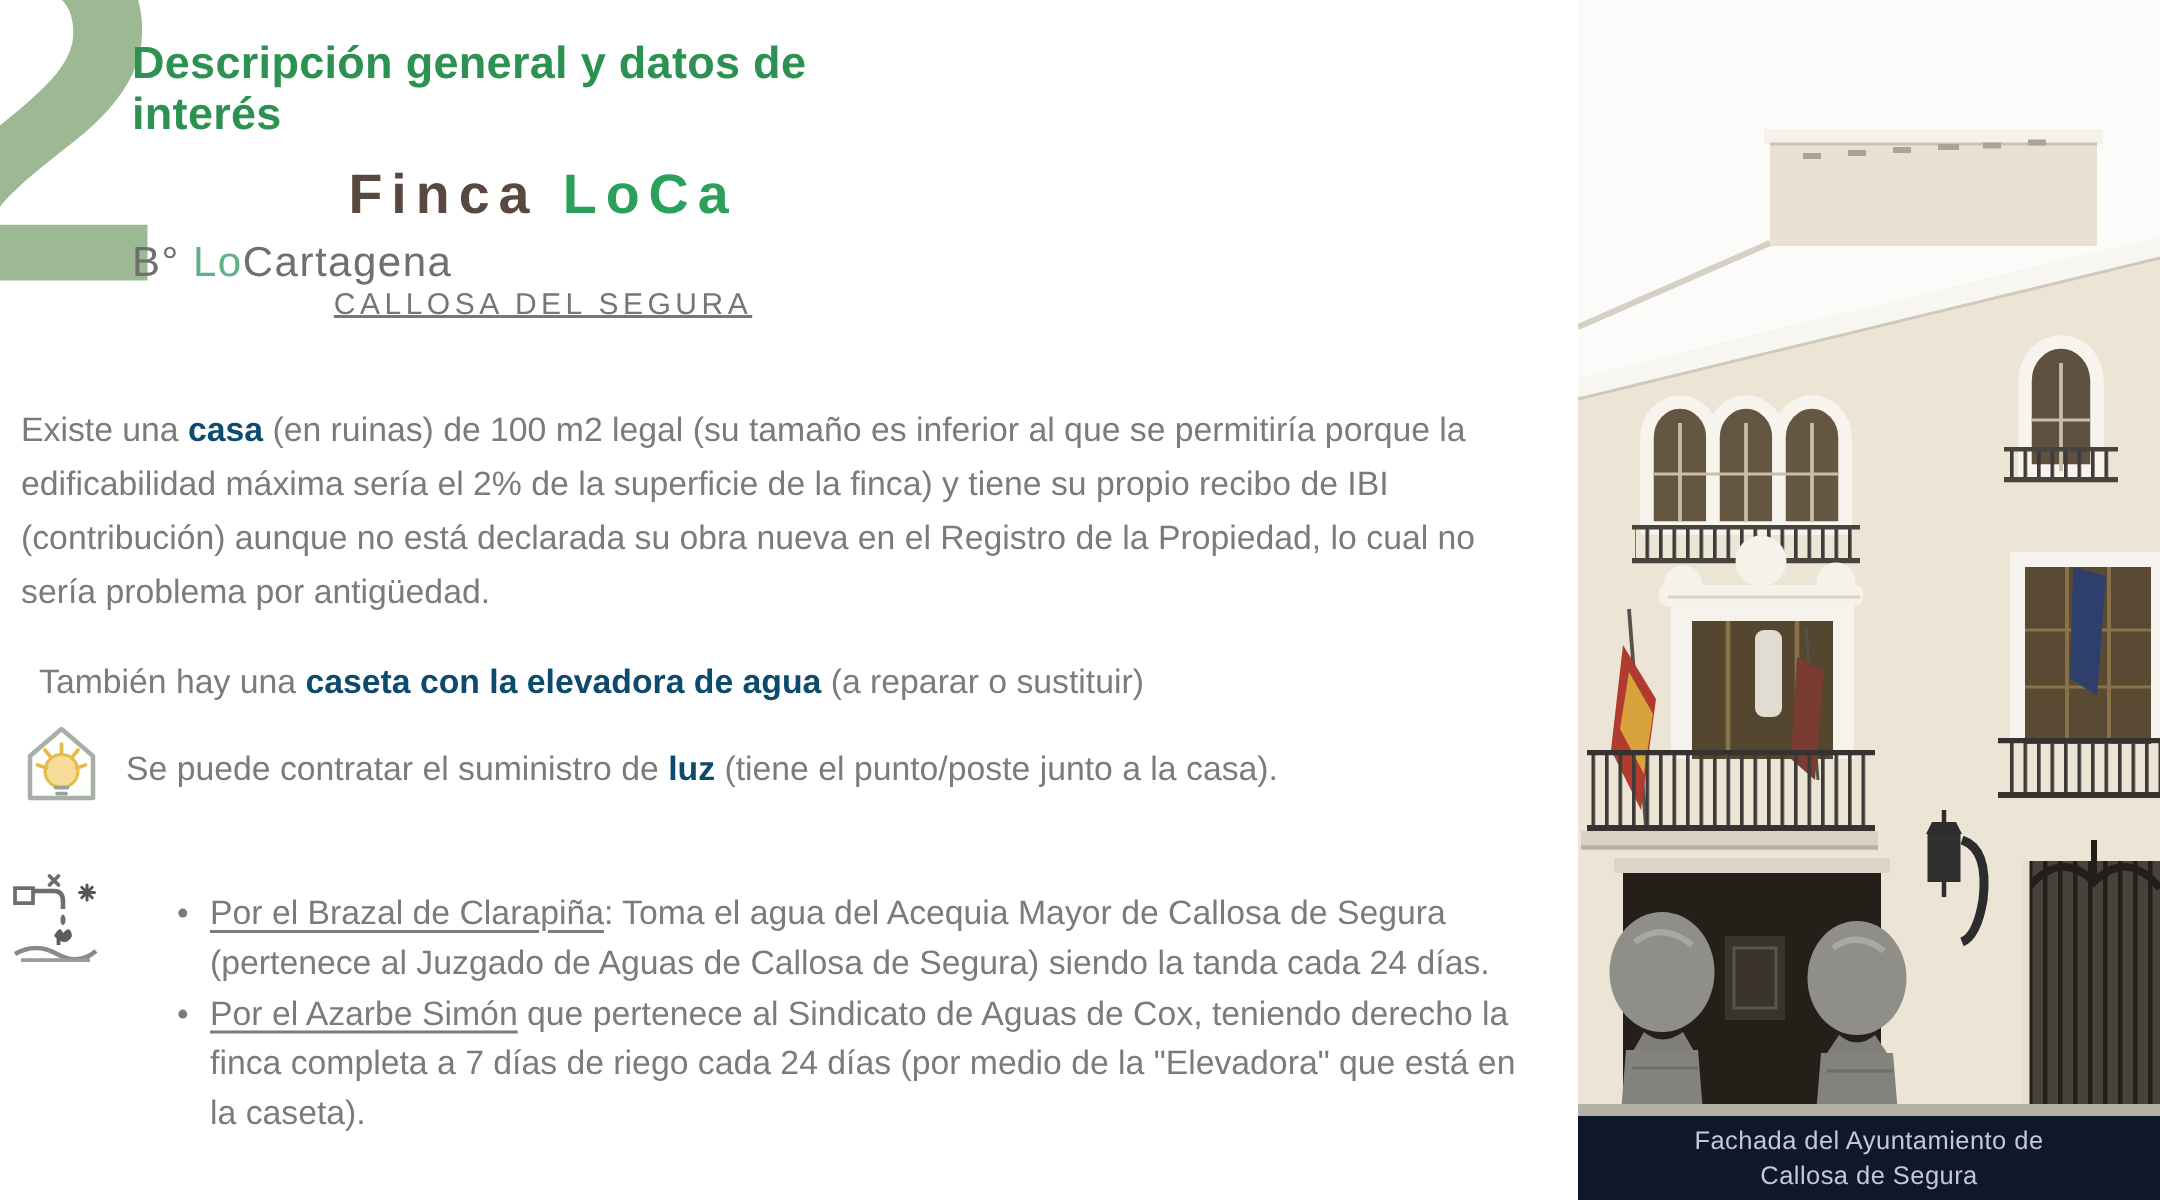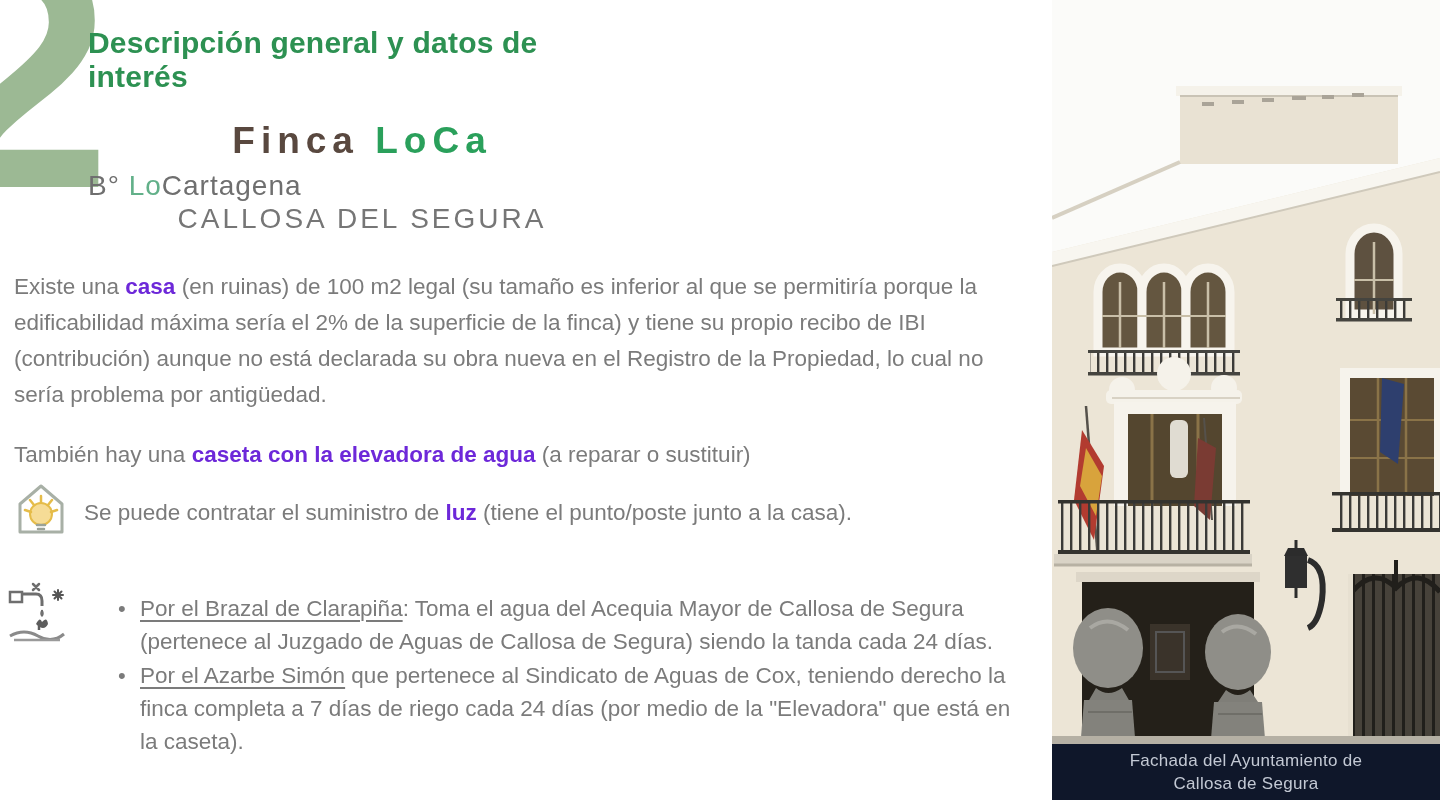--- a/index.html
+++ b/index.html
@@ -6,31 +6,31 @@
   .stage{position:relative;width:1440px;height:800px;background:#ffffff;overflow:hidden;
          font-family:"Liberation Sans","DejaVu Sans",sans-serif;color:#7b7b7b;}
 
   
   .numeral{position:absolute;left:-72px;top:-92px;font-size:330px;line-height:1;
            font-weight:700;color:#9cb994;letter-spacing:-10px;user-select:none;}
 
   
   .header{position:absolute;left:88px;top:26px;width:548px;}
   .section-title{margin:0;font-size:30px;font-weight:700;color:#2d9152;letter-spacing:.2px;}
-  .finca-title{margin-top:26px;text-align:center;font-size:37px;font-weight:700;letter-spacing:6px;}
+  .finca-title{margin-top:15px;text-align:center;font-size:37px;font-weight:700;letter-spacing:6px;}
   .barrio{margin-top:8px;text-align:left;font-size:28px;font-weight:400;color:#6f6f6f;letter-spacing:1px;}
-  .location{margin-top:1px;text-align:center;font-size:28px;color:#767676;letter-spacing:3px;}
+  .location{margin-top:1px;text-align:center;font-size:20px;color:#767676;letter-spacing:3px;text-decoration:underline;}
 
   
   .para{position:absolute;left:14px;width:1022px;font-size:22.5px;line-height:36px;color:#7b7b7b;}
   .p1{top:246px;}
-  .p2{top:414px;}
+  .p2{top:414px;margin-left:12px;}
   .luz{top:472px;left:84px;width:952px;}
   .riego{top:531px;left:84px;width:952px;}
-  .rb{font-weight:700;color:#6d28d9;}
+  .rb{font-weight:700;color:#0c4a6e;}
   .ru{text-decoration:underline;text-underline-offset:4px;text-decoration-thickness:1.5px;text-align:center;}
 
   .bullets{position:absolute;left:116px;top:592px;width:918px;margin:0;padding:0;list-style:none;
            font-size:22.5px;line-height:33px;color:#7b7b7b;}
   .bullets li{position:relative;padding-left:24px;margin:0 0 1px 0;}
   .bullets li::before{content:"•";position:absolute;left:2px;top:0;font-size:22px;color:#7b7b7b;}
 
   
   .icon-house{position:absolute;left:14px;top:480px;width:54px;height:60px;}
   .icon-faucet{position:absolute;left:6px;top:578px;width:62px;height:72px;}

